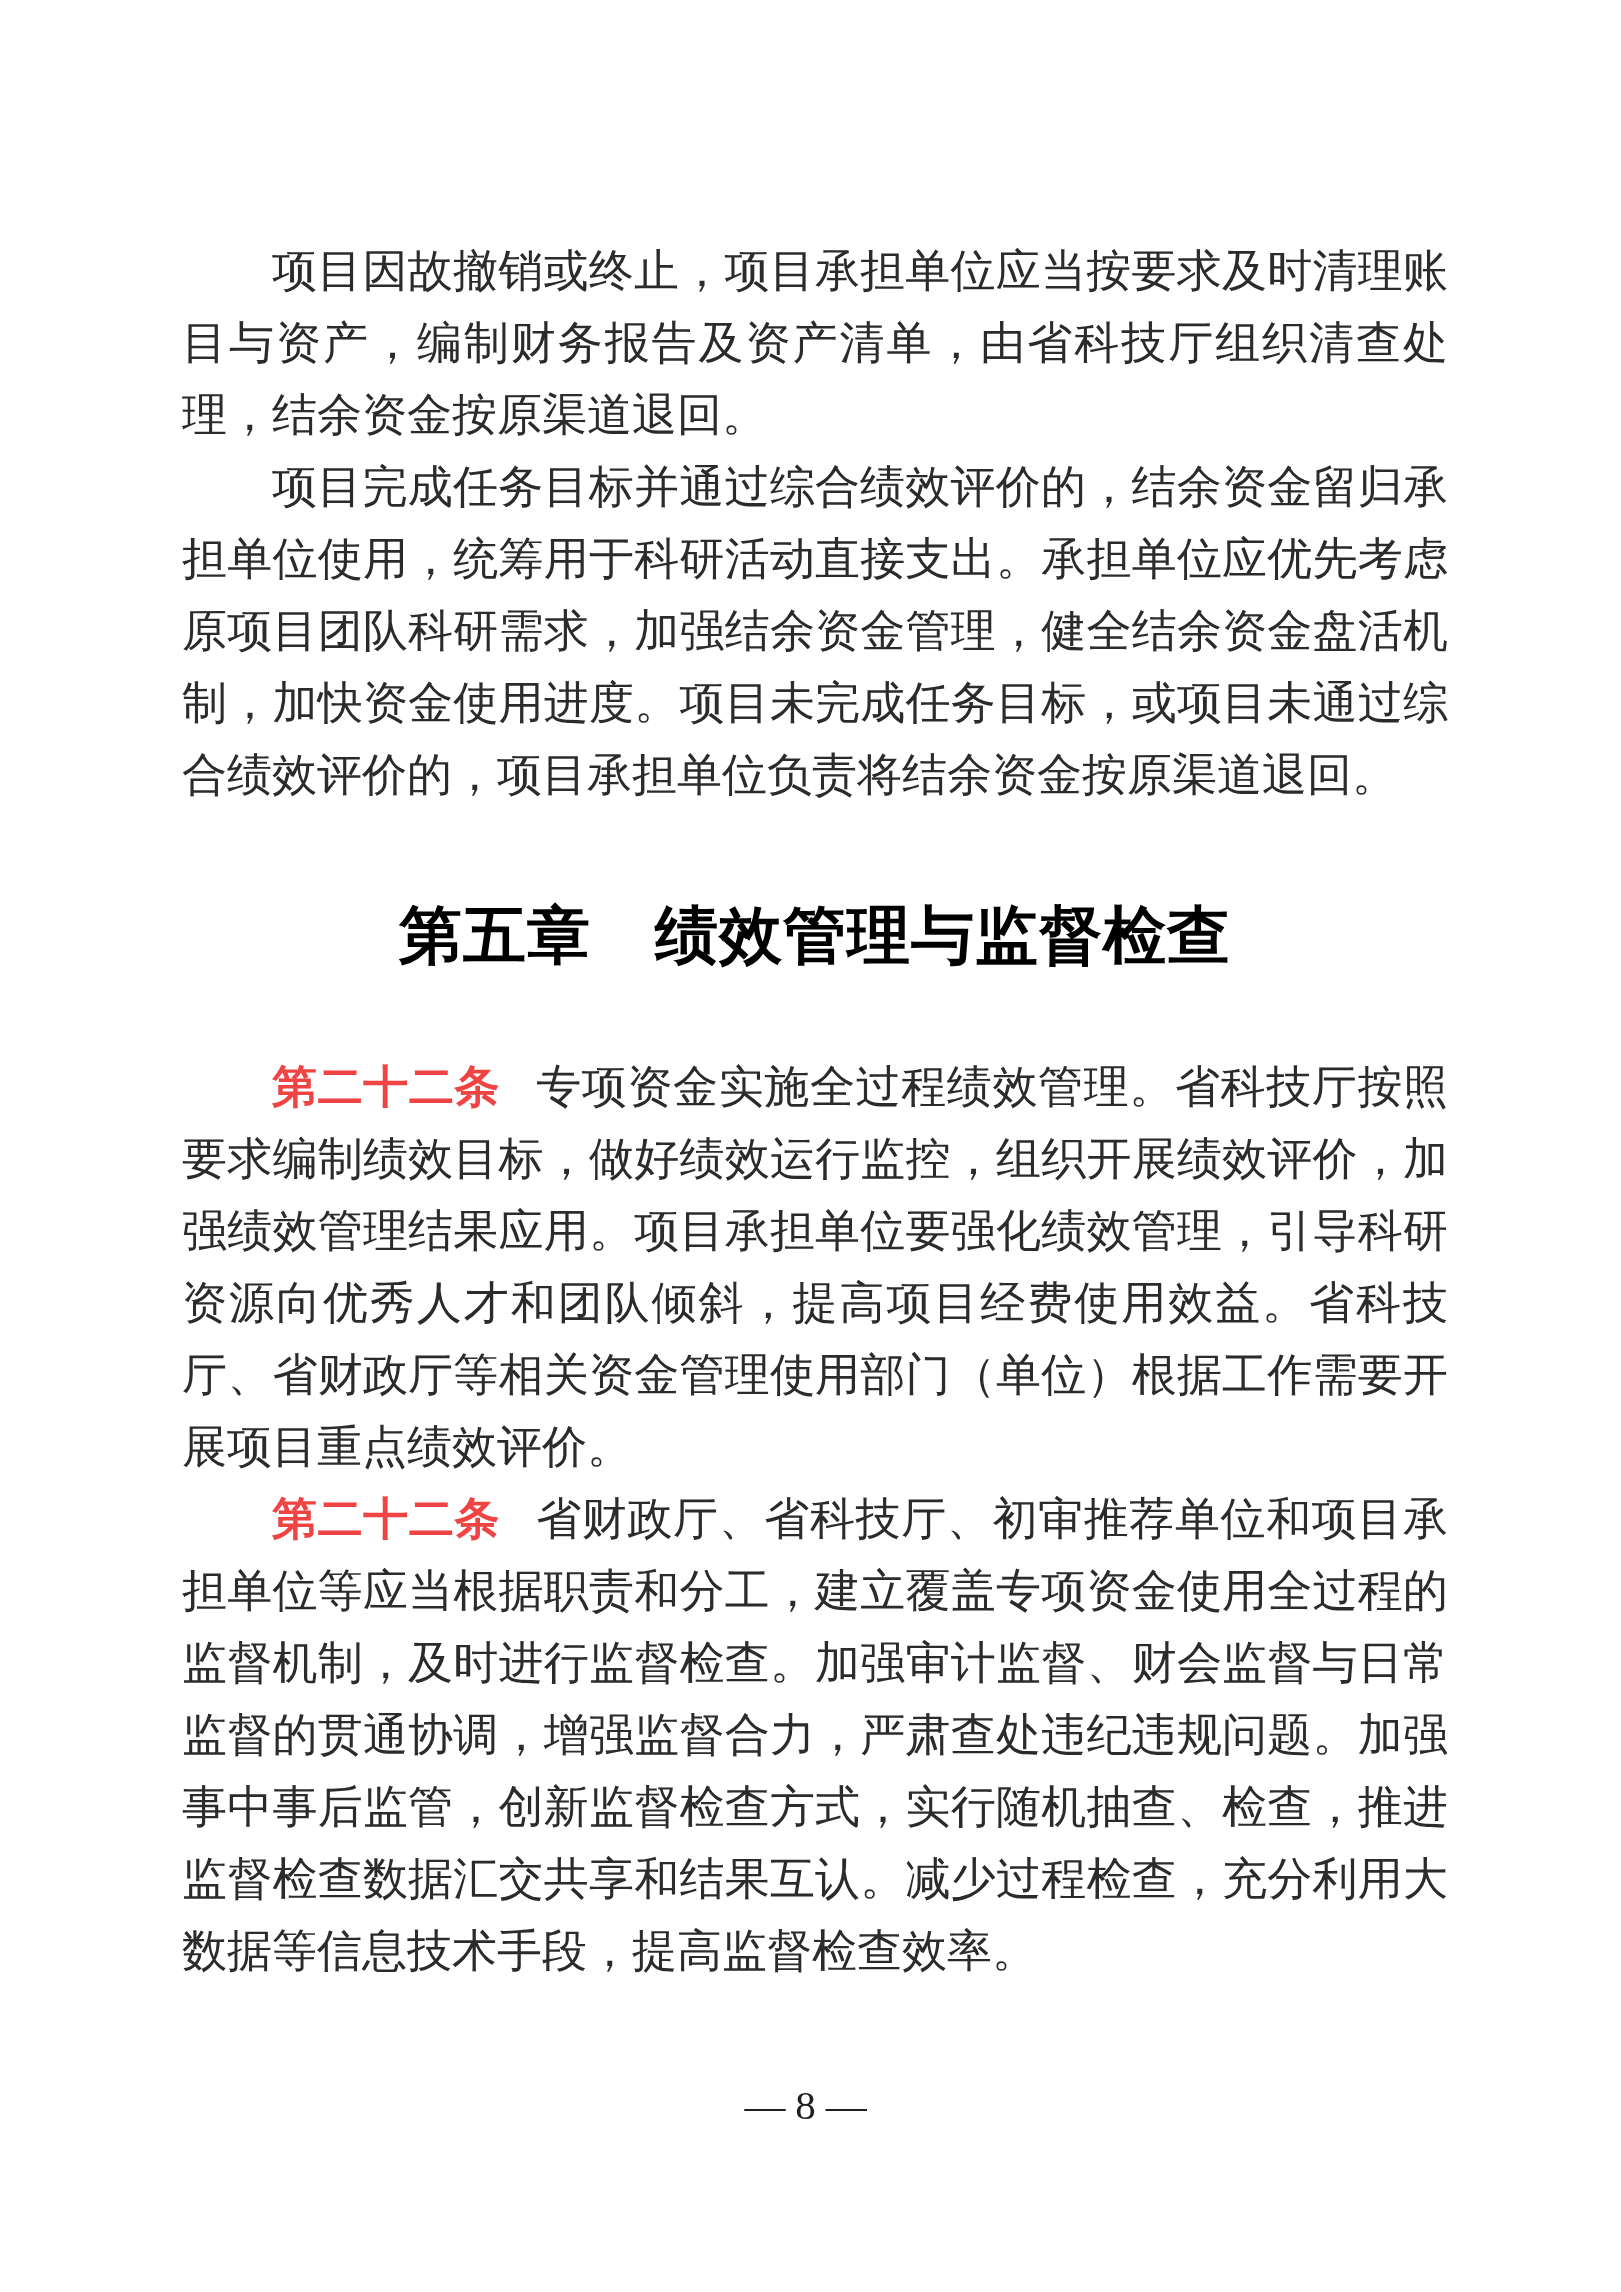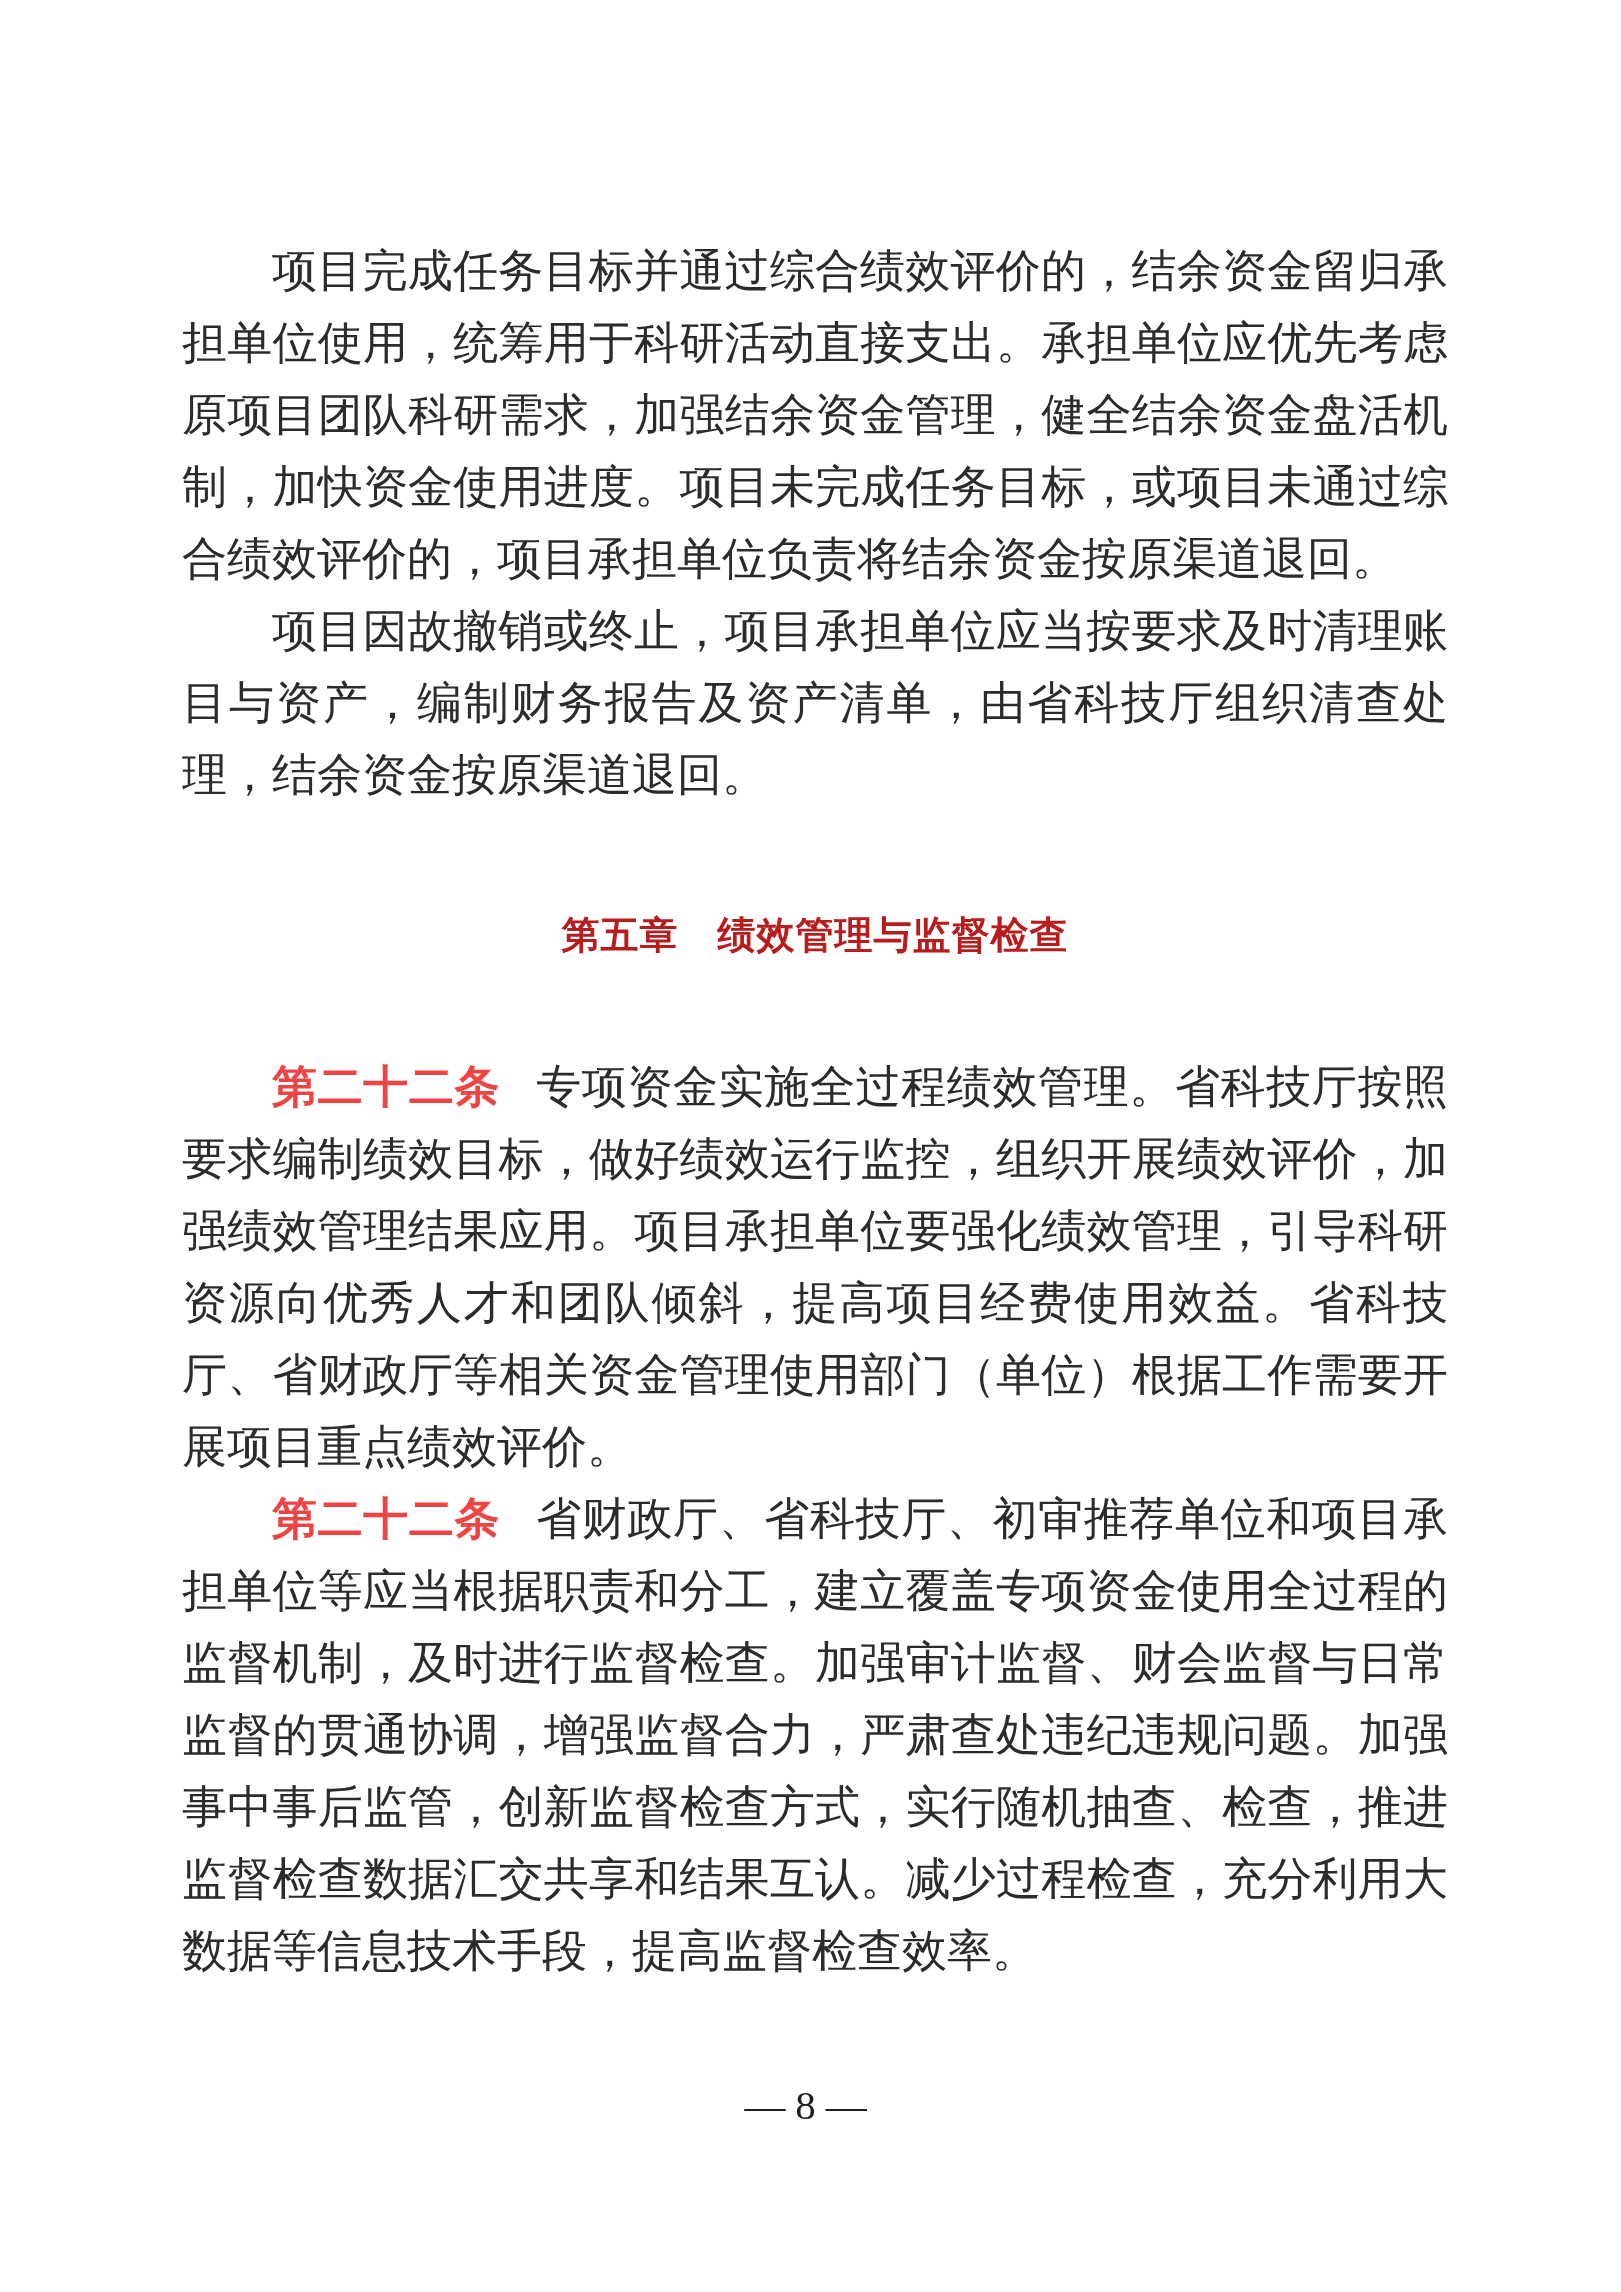--- a/index.html
+++ b/index.html
@@ -30,24 +30,24 @@
     text-align: justify;
     text-indent: 2em;
     letter-spacing: 0;
     word-break: break-all;
     color: #2b2b2b;
   }
   .chapter-heading {
     margin: 88px 0 80px 0;
     font-family: "Liberation Sans", "DejaVu Sans", sans-serif;
     font-weight: 700;
-    font-size: 38px;
+    font-size: 63px;
     line-height: 72px;
     text-align: center;
-    color: #b91c1c;
+    color: #000000;
     letter-spacing: 1px;
   }
   .clause-lead {
     font-family: "Liberation Sans", "DejaVu Sans", sans-serif;
     font-weight: 700;
     color: #ef4444;
     margin-right: 0.8em;
   }
   .page-number {
     position: absolute;
@@ -61,23 +61,23 @@
     color: #1f1f1f;
     font-family: "Liberation Serif", "DejaVu Serif", serif;
   }
 </style>
 </head>
 <body>
 
 <div class="page">
   <div class="content">
 
+    <p class="body">项目因故撤销或终止，项目承担单位应当按要求及时清理账目与资产，编制财务报告及资产清单，由省科技厅组织清查处理，结余资金按原渠道退回。</p>
+
     <p class="body">项目完成任务目标并通过综合绩效评价的，结余资金留归承担单位使用，统筹用于科研活动直接支出。承担单位应优先考虑原项目团队科研需求，加强结余资金管理，健全结余资金盘活机制，加快资金使用进度。项目未完成任务目标，或项目未通过综合绩效评价的，项目承担单位负责将结余资金按原渠道退回。</p>
-
-    <p class="body">项目因故撤销或终止，项目承担单位应当按要求及时清理账目与资产，编制财务报告及资产清单，由省科技厅组织清查处理，结余资金按原渠道退回。</p>
 
     <h2 class="chapter-heading">第五章　绩效管理与监督检查</h2>
 
     <p class="body"><span class="clause-lead">第二十二条</span><span>专项资金实施全过程绩效管理。省科技厅按照要求编制绩效目标，做好绩效运行监控，组织开展绩效评价，加强绩效管理结果应用。项目承担单位要强化绩效管理，引导科研资源向优秀人才和团队倾斜，提高项目经费使用效益。省科技厅、省财政厅等相关资金管理使用部门（单位）根据工作需要开展项目重点绩效评价。</span></p>
 
     <p class="body"><span class="clause-lead">第二十二条</span><span>省财政厅、省科技厅、初审推荐单位和项目承担单位等应当根据职责和分工，建立覆盖专项资金使用全过程的监督机制，及时进行监督检查。加强审计监督、财会监督与日常监督的贯通协调，增强监督合力，严肃查处违纪违规问题。加强事中事后监管，创新监督检查方式，实行随机抽查、检查，推进监督检查数据汇交共享和结果互认。减少过程检查，充分利用大数据等信息技术手段，提高监督检查效率。</span></p>
 
   </div>
 
   <div class="page-number">—8—</div>

